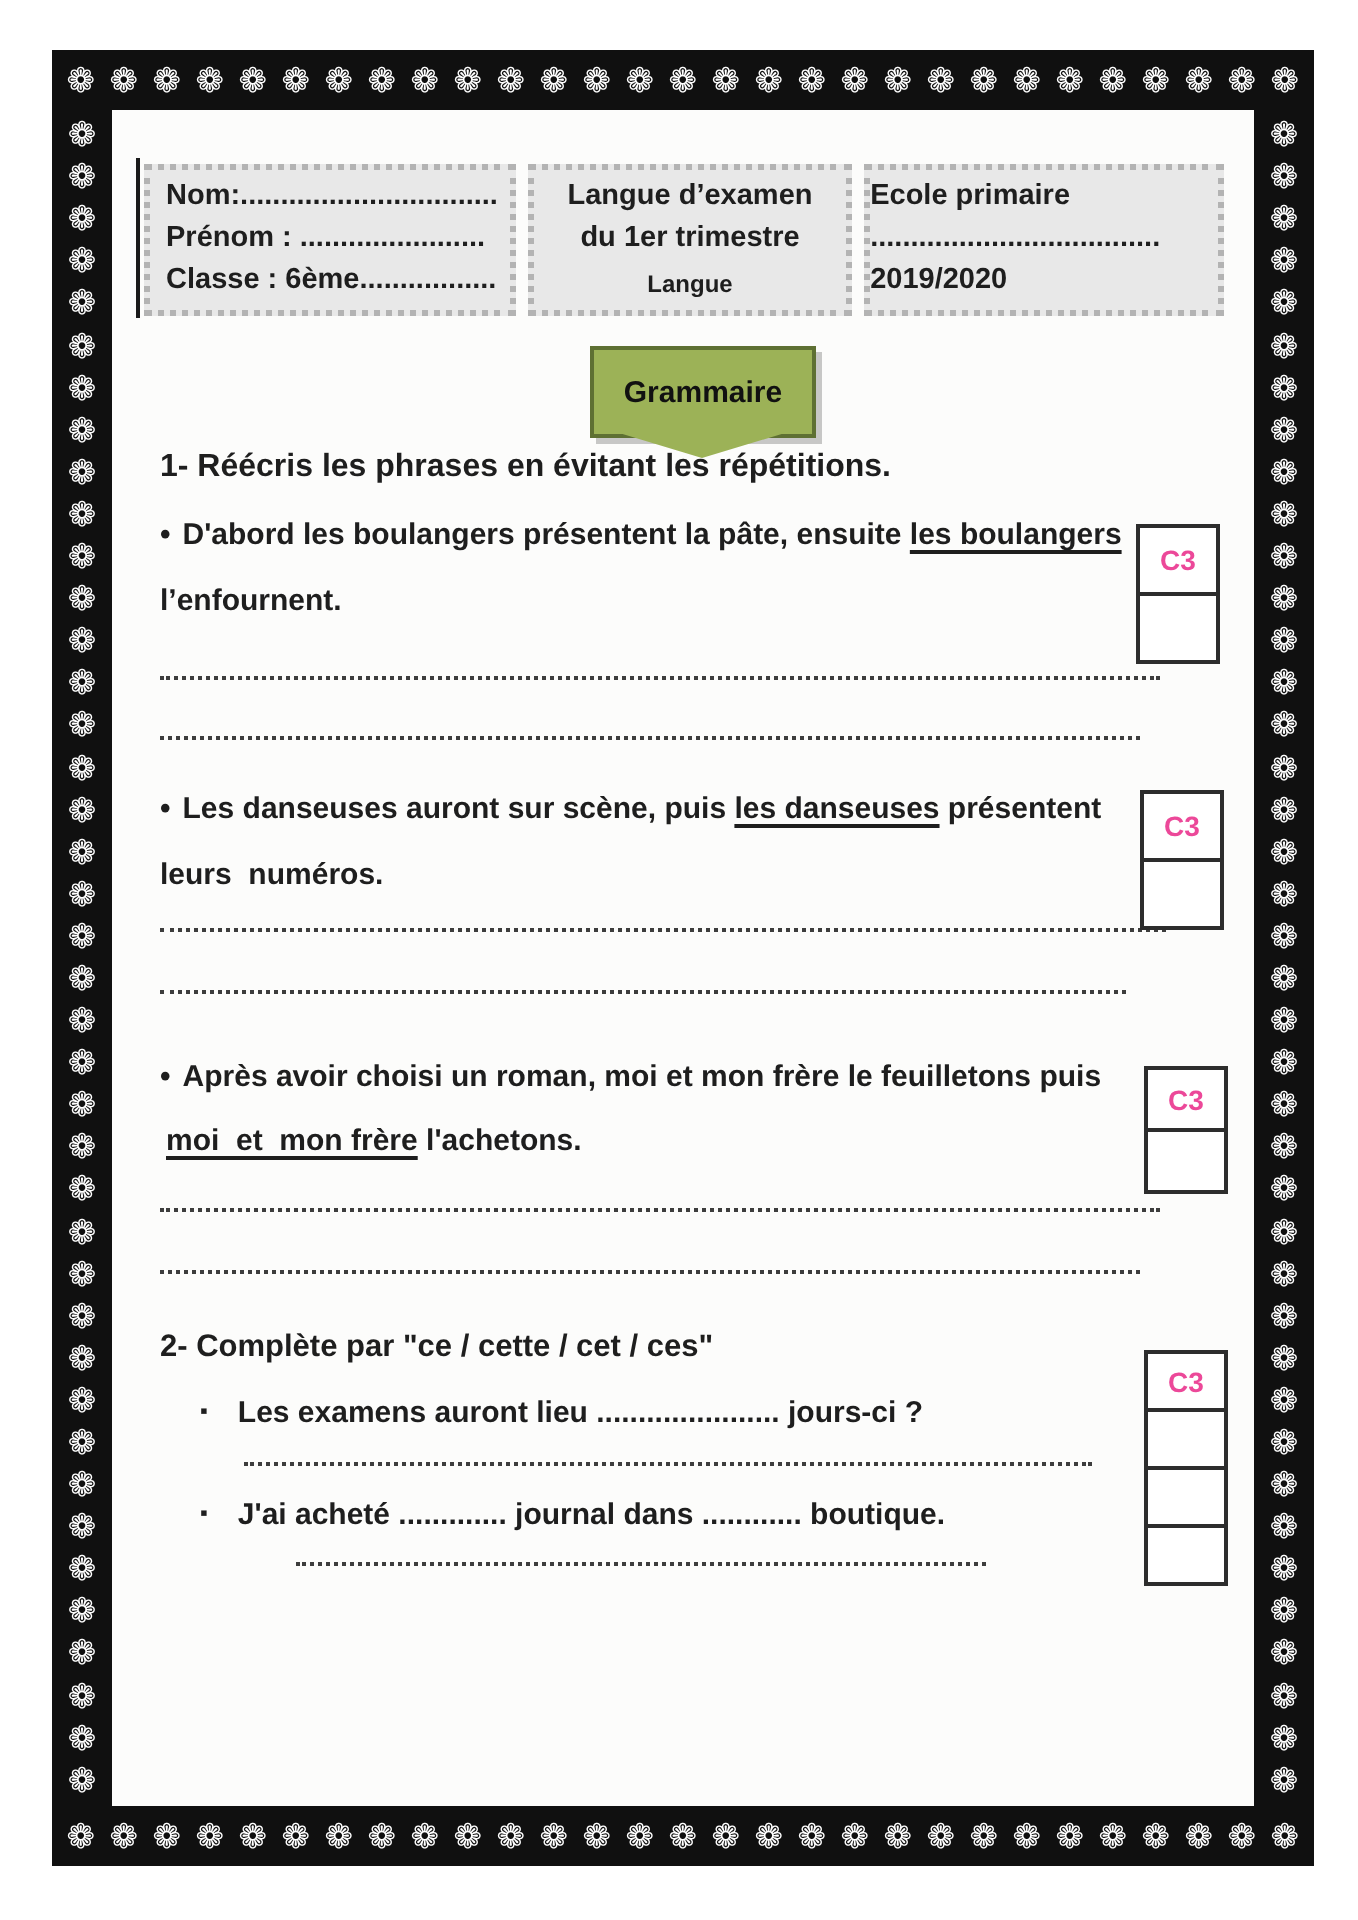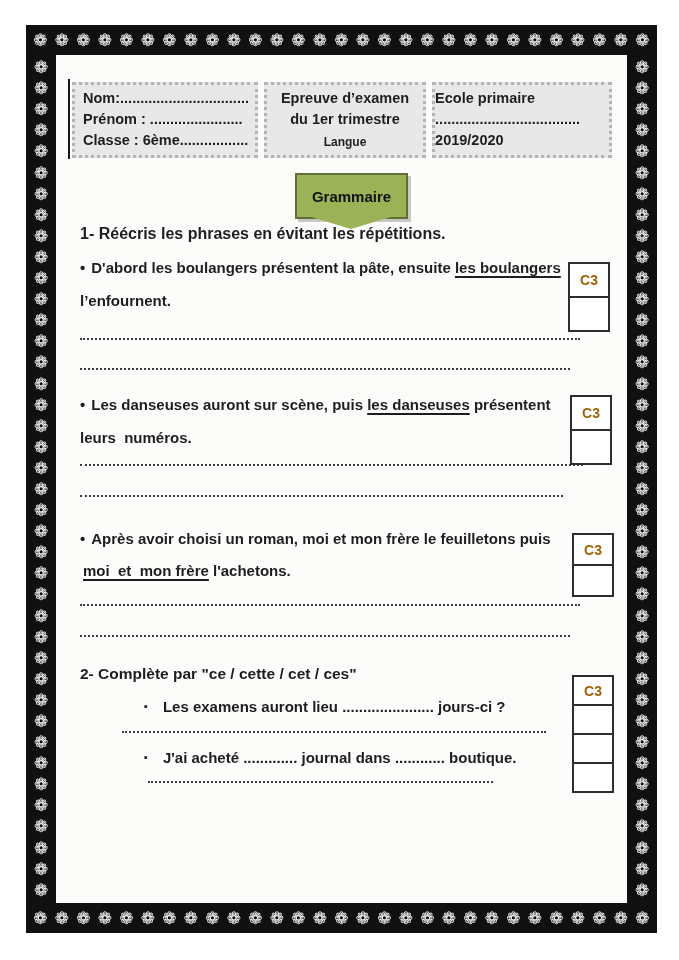--- a/index.html
+++ b/index.html
@@ -33,26 +33,26 @@
   .badge-arrow{position:absolute;left:247px;top:149px;width:96px;height:25px;background:#9cb257;
          filter:drop-shadow(0 1px 0 #8a8a8a);
          clip-path:polygon(0% 0%, 50% 52%, 100% 0%, 100% 42%, 50% 100%, 0% 42%);}
   
   .tline{position:absolute;left:24px;font-size:15px;font-weight:700;color:#1e1e1e;white-space:pre-wrap;}
   .h1{font-size:16px;text-align:right;}
   .u{text-decoration:underline;text-decoration-thickness:2px;text-underline-offset:3px;}
   .dotted{position:absolute;height:2px;border-bottom:2px dotted #3d3d3d;}
   .bullet-dot{margin-right:6px;}
   .bullet-sq{font-size:11px;margin-right:15px;position:relative;top:-2px;}
-  .item2{left:44px;margin-left:44px;}
+  .item2{left:44px;}
   
   .score{position:absolute;width:42px;border:2px solid #2d2d2d;background:#ffffff;
          box-sizing:border-box;display:flex;flex-direction:column;}
   .score .cell{flex:1;border-top:2px solid #2d2d2d;display:flex;align-items:center;
-         justify-content:center;font-weight:700;font-size:14px;color:#a16207;}
+         justify-content:center;font-weight:700;font-size:14px;color:#ec4899;}
   .score .cell:first-child{border-top:none;}
 </style>
 </head>
 <body>
 
 <div class="stage">
   <div class="frame">
     <div class="b-strip b-top">
         <span>❁</span>
         <span>❁</span>
@@ -203,21 +203,21 @@
     <div class="paper">
 
       <div class="hdr-bar"></div>
       <div class="hdr">
         <div class="hdr-box hdr-name">
           <div>Nom:................................</div>
           <div>Prénom : .......................</div>
           <div>Classe : 6ème.................</div>
         </div>
         <div class="hdr-box hdr-exam">
-          <div>Epreuve d’examen</div>
+          <div>Langue d’examen</div>
           <div>du 1er trimestre</div>
           <div class="big">Langue</div>
         </div>
         <div class="hdr-box hdr-school">
           <div>Ecole primaire</div>
           <div>....................................</div>
           <div>2019/2020</div>
         </div>
       </div>
 

